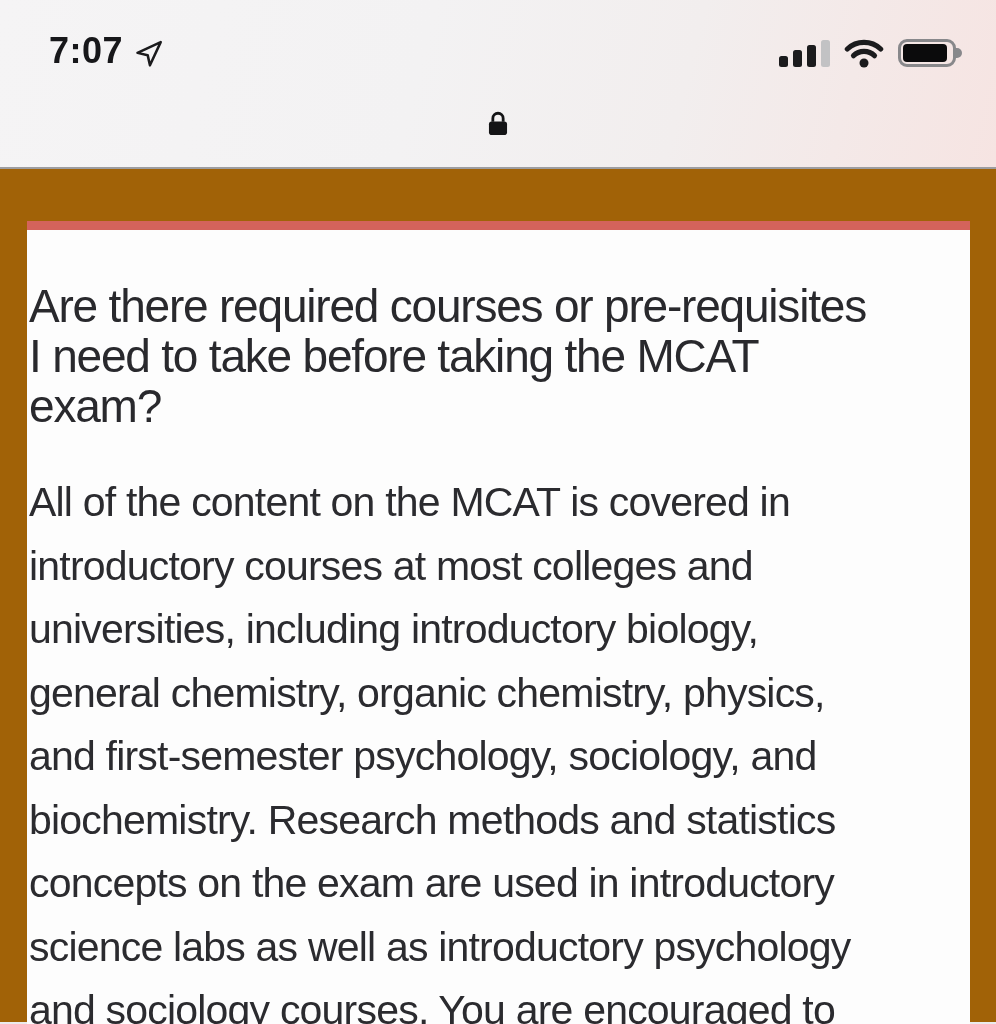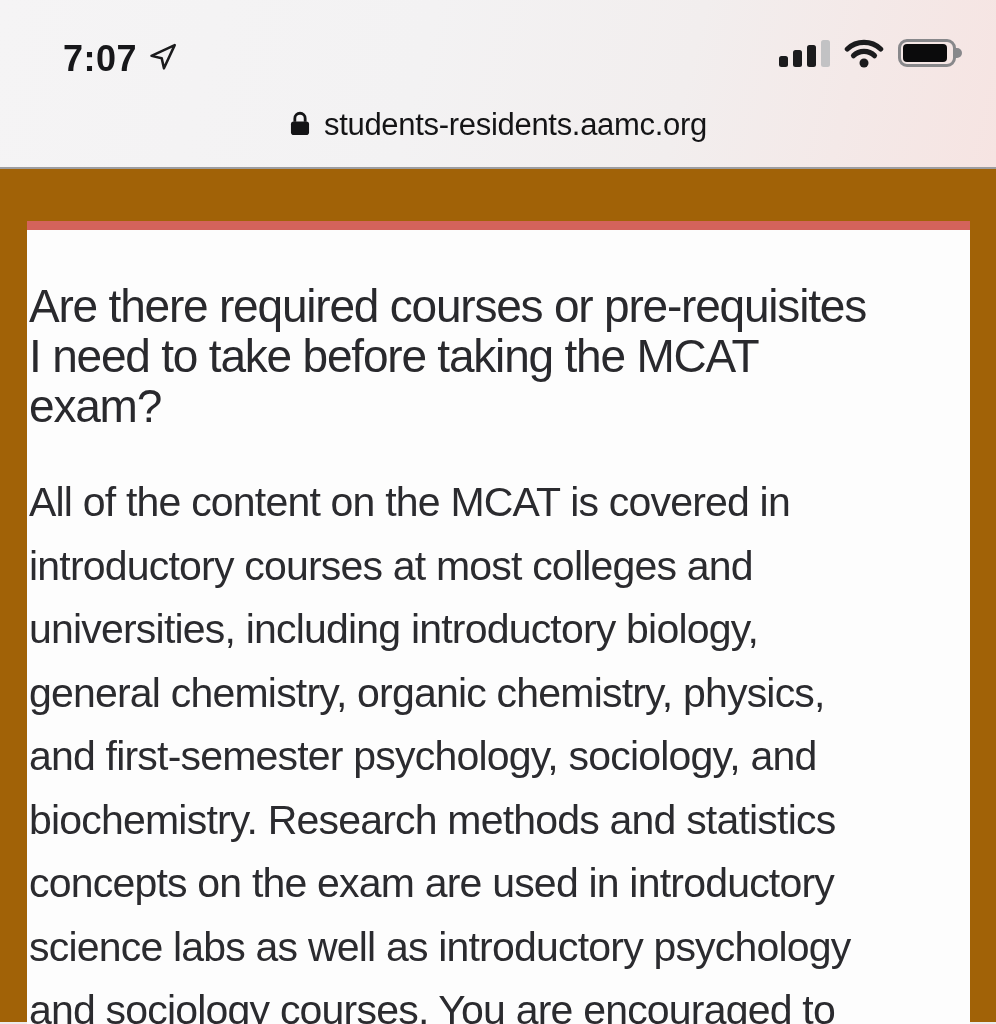--- a/index.html
+++ b/index.html
@@ -18,22 +18,22 @@
     border-bottom: 2px solid #9d9da0;
     position: relative;
   }
   .status-row {
     position: absolute;
     top: 30px; left: 0; right: 0;
     height: 50px;
   }
   .time-cluster {
     position: absolute;
-    left: 63px; top: 0;
-    display: flex; align-items: flex-start; gap: 10px; margin-top: 8px;
+    left: 49px; top: 0;
+    display: flex; align-items: center; gap: 10px;
   }
   .time-text {
     font-size: 36px;
     font-weight: 700;
     color: #17171a;
     letter-spacing: 0.5px;
   }
   .location-arrow { width: 32px; height: 32px; transform: rotate(45deg) translate(2px,-2px); }
   .right-cluster {
     position: absolute;
@@ -153,21 +153,20 @@
     </div>
   </div>
 
   <div class="url-row">
     <span class="lock-icon">
       <svg width="22" height="28" viewBox="0 0 20 26">
         <path d="M5.2 11 V7.8 a4.8 4.8 0 0 1 9.6 0 V11" fill="none" stroke="#141416" stroke-width="2.6"></path>
         <rect x="1.6" y="10.6" width="16.8" height="12.6" rx="2.6" fill="#141416"></rect>
       </svg>
     </span>
-    <span class="url-text">students-residents.aamc.org</span>
   </div>
 </div>
 
 <div class="page">
   <div class="card">
     <div class="accent-bar"></div>
     <div class="card-inner">
       <h1 class="faq-heading">Are there required courses or pre-requisites
 I need to take before taking the MCAT
 exam?</h1>

